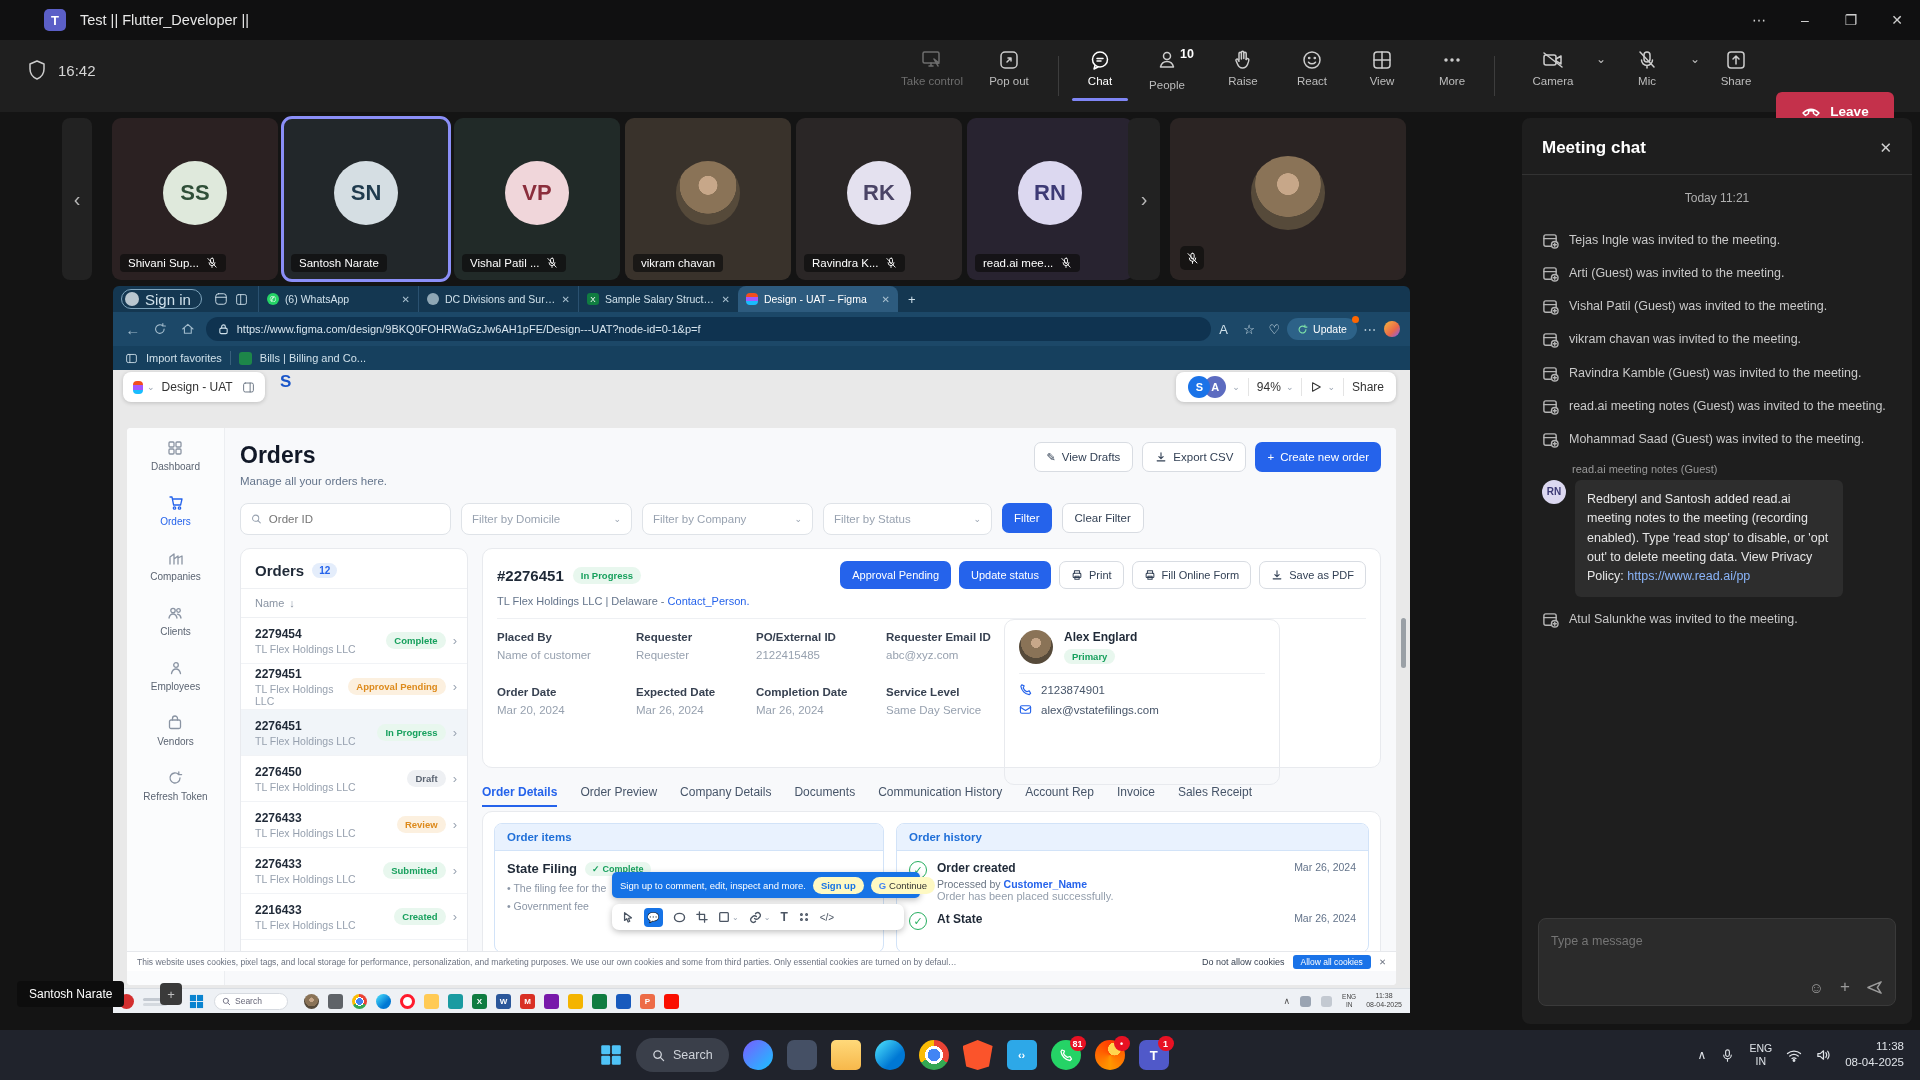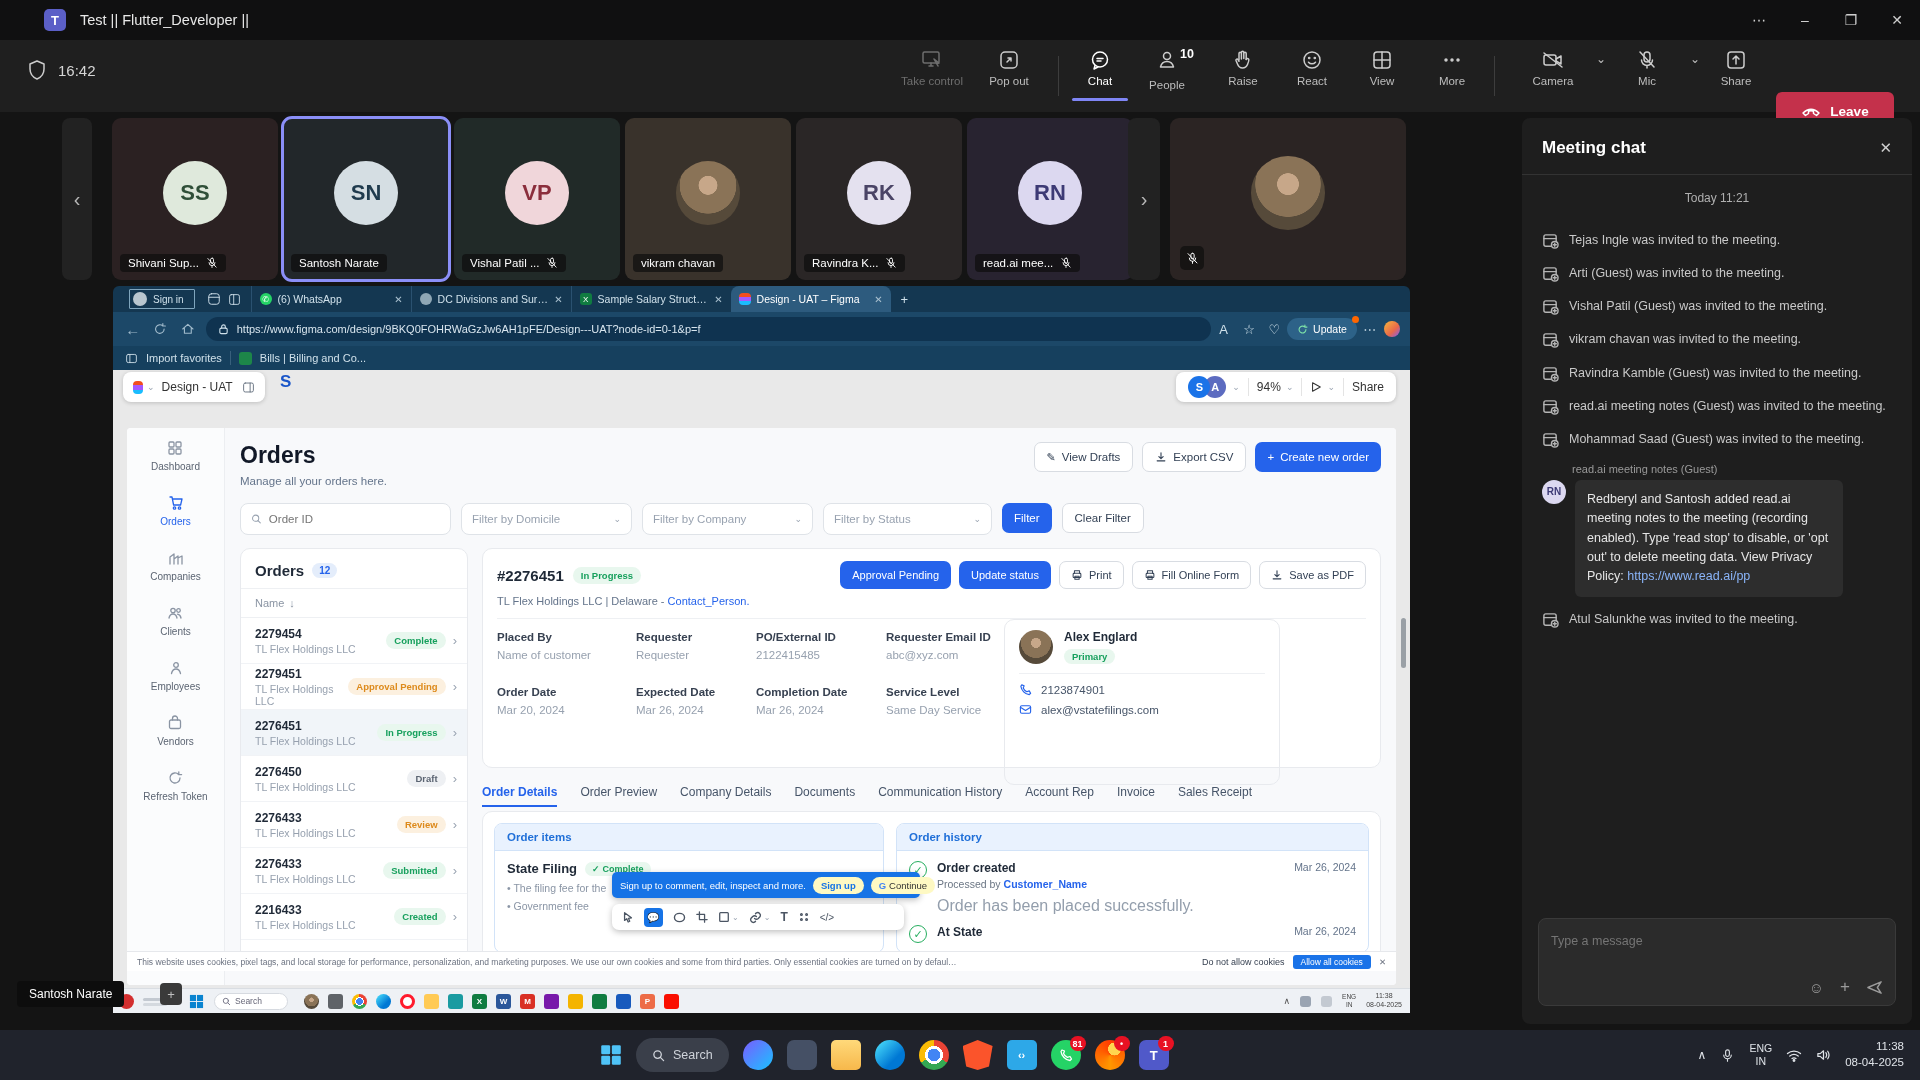--- a/index.html
+++ b/index.html
@@ -30,21 +30,21 @@
   .tile{position:absolute;top:118px;width:166px;height:162px;border-radius:9px;overflow:hidden}
   .tile .av{width:64px;height:64px;border-radius:50%;position:absolute;left:50%;top:46%;transform:translate(-50%,-50%);display:flex;align-items:center;justify-content:center;font-weight:bold;font-size:22px}
   .tile.active{outline:3px solid #8b8ff8;outline-offset:-1px}
   .nametag{position:absolute;left:8px;bottom:8px;background:rgba(14,14,14,.72);border-radius:4px;padding:3px 8px;color:#fff;font-size:11.5px;display:flex;align-items:center;gap:7px;white-space:nowrap}
   .photoav{background:radial-gradient(circle at 50% 38%,#c7a789 18%,#8a7357 19% 55%,#564a3a 56%)}
   .scrollnotch{position:absolute;top:118px;width:30px;height:162px;background:#222;border-radius:8px;display:flex;align-items:center;justify-content:center;color:#b9b9b9;font-size:20px}
   .micbadge{position:absolute;left:10px;bottom:10px;width:24px;height:24px;border-radius:5px;background:rgba(14,14,14,.72);display:flex;align-items:center;justify-content:center}
   
   #browser{position:absolute;left:113px;top:286px;width:1297px;height:702px;background:#143751;border-radius:6px 6px 0 0;overflow:hidden}
   #tabstrip{height:26px;display:flex;align-items:center;color:#cfe0ea}
-  .signin{margin-left:16px;height:20px;border:1px solid #7fa5bd;border-radius:1px;display:flex;align-items:center;gap:6px;padding:0 10px 0 3px;font-size:10px}
+  .signin{margin-left:8px;height:20px;border:1px solid #7fa5bd;border-radius:10px;display:flex;align-items:center;gap:6px;padding:0 10px 0 3px;font-size:15px}
   .signin .pav{width:14px;height:14px;border-radius:50%;background:#b9c6cf}
   .tab{width:160px;height:26px;display:flex;align-items:center;gap:6px;padding:0 8px;font-size:10.5px;border-left:1px solid #2a5170;color:#cfe0ea}
   .tab .tt{flex:1;white-space:nowrap;overflow:hidden;text-overflow:ellipsis}
   .tab .tx{font-size:10px;color:#a9c0cf}
   .tab.active{background:#2d5b7e;border-radius:8px 8px 0 0;color:#fff;border-left:none}
   .fava{width:12px;height:12px;border-radius:3px;display:inline-flex;align-items:center;justify-content:center;font-size:8px;color:#fff;flex:0 0 auto}
   #addrbar{height:34px;background:#1c4868;display:flex;align-items:center}
   .navic{width:28px;display:flex;justify-content:center;color:#9fb9ca;font-size:15px}
   .urlpill{margin-left:4px;width:1028px;height:24px;background:#0f3350;border-radius:12px;display:flex;align-items:center;gap:8px;padding:0 12px;color:#d8e5ee;font-size:11px;white-space:nowrap;overflow:hidden}
   .addric{width:26px;display:flex;justify-content:center;color:#cfe0ea;font-size:13px}
@@ -118,21 +118,21 @@
   .sfrow{display:flex;align-items:center;gap:8px}
   .sfname{font-size:13px;font-weight:bold;color:#1f2937}
   .minibadge{background:#e8f7ee;color:#17a05d;font-size:9px;font-weight:bold;border-radius:8px;padding:2px 7px;display:flex;gap:3px;align-items:center}
   .bullet{font-size:10.5px;color:#8a95a5;margin-top:6px}
   .hentry{display:flex;gap:10px}
   .hcheck{width:18px;height:18px;border-radius:50%;border:1.5px solid #27ae60;color:#27ae60;font-size:11px;display:flex;align-items:center;justify-content:center;flex:0 0 auto}
   .htitle{font-size:12px;font-weight:bold;color:#1f2937}
   .hdate{margin-left:auto;font-size:10.5px;color:#64748b}
   .hsub{font-size:10.5px;color:#6b7684;margin-top:3px}
   .hsub b{color:#2563eb}
-  .hdesc{font-size:16px;color:#939eac;margin-top:7px}
+  .hdesc{font-size:11px;color:#939eac;}
   #sgpopup{position:absolute;left:485px;top:444px;width:308px;height:26px;background:#1673e6;border-radius:5px;box-shadow:0 2px 6px rgba(0,0,0,.25);display:flex;align-items:center;gap:7px;padding:0 8px;color:#fff;font-size:9.5px;white-space:nowrap}
   .wpill{background:#fef9c3;border-radius:9px;height:17px;display:flex;align-items:center;gap:3px;padding:0 8px;font-size:9.5px;color:#1673e6;font-weight:bold}
   .wpill.dark{color:#333;font-weight:normal}
   #figtools{position:absolute;left:485px;top:476px;width:292px;height:26px;background:#fff;border-radius:7px;box-shadow:0 2px 6px rgba(0,0,0,.25);display:flex;align-items:center;gap:10px;padding:0 10px;color:#4b5563;font-size:12px}
   .ftool{display:flex;align-items:center;gap:2px}
   .ftsel{width:19px;height:19px;background:#1673e6;border-radius:4px;color:#fff;display:flex;align-items:center;justify-content:center;font-size:10px}
   .ftdd{font-size:8px;color:#9aa4b2}
   #cookiebar{position:absolute;left:0;bottom:14px;width:1269px;height:20px;background:#fff;border-top:1px solid #e6e8ec;display:flex;align-items:center;padding:0 10px;font-size:8.5px;color:#6b7280;gap:8px}
   #cookiebar .clink{color:#2563eb}
   .allowbtn{background:#1a73e8;color:#fff;border-radius:3px;height:14px;display:flex;align-items:center;padding:0 8px;font-size:8.5px}

